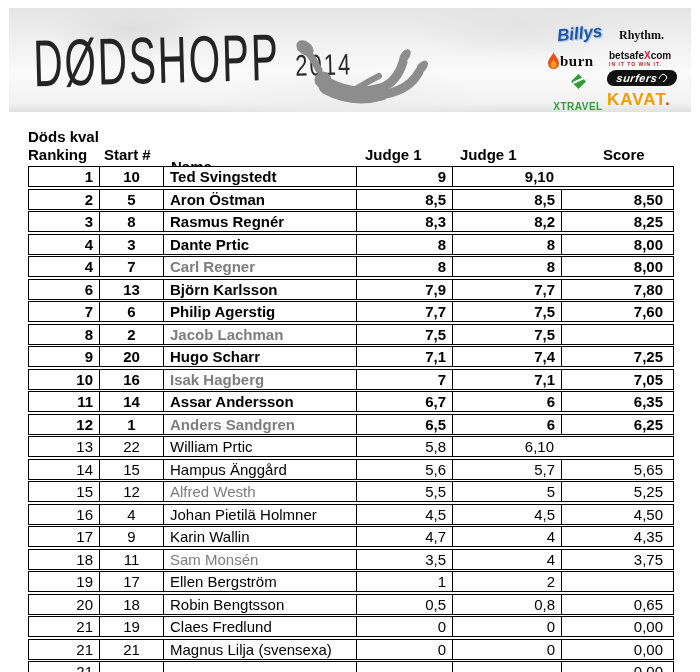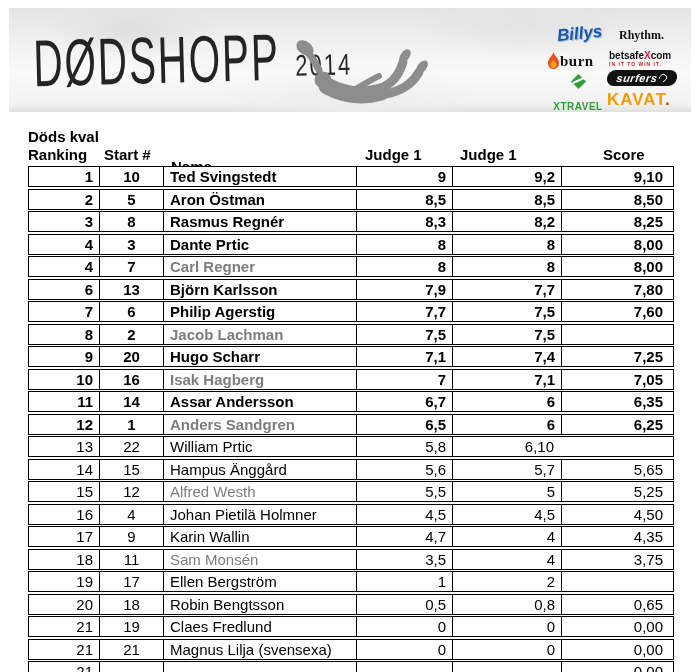--- a/index.html
+++ b/index.html
@@ -142,21 +142,20 @@
     <span class="hc c4">Judge 1</span>
     <span class="hc c5">Score</span>
   </div>
 
   <div class="tbody" id="rows">
       <div class="trow bold">
       <span class="cell rk">1</span>
       <span class="cell st">10</span>
       <span class="cell nm">Ted Svingstedt</span>
       <span class="cell j1">9</span>
-      <span class="cell j2">9,2</span>
       <span class="cell sc">9,10</span>
     </div>
       <div class="trow bold">
       <span class="cell rk">2</span>
       <span class="cell st">5</span>
       <span class="cell nm">Aron Östman</span>
       <span class="cell j1">8,5</span>
       <span class="cell j2">8,5</span>
       <span class="cell sc">8,50</span>
     </div>

